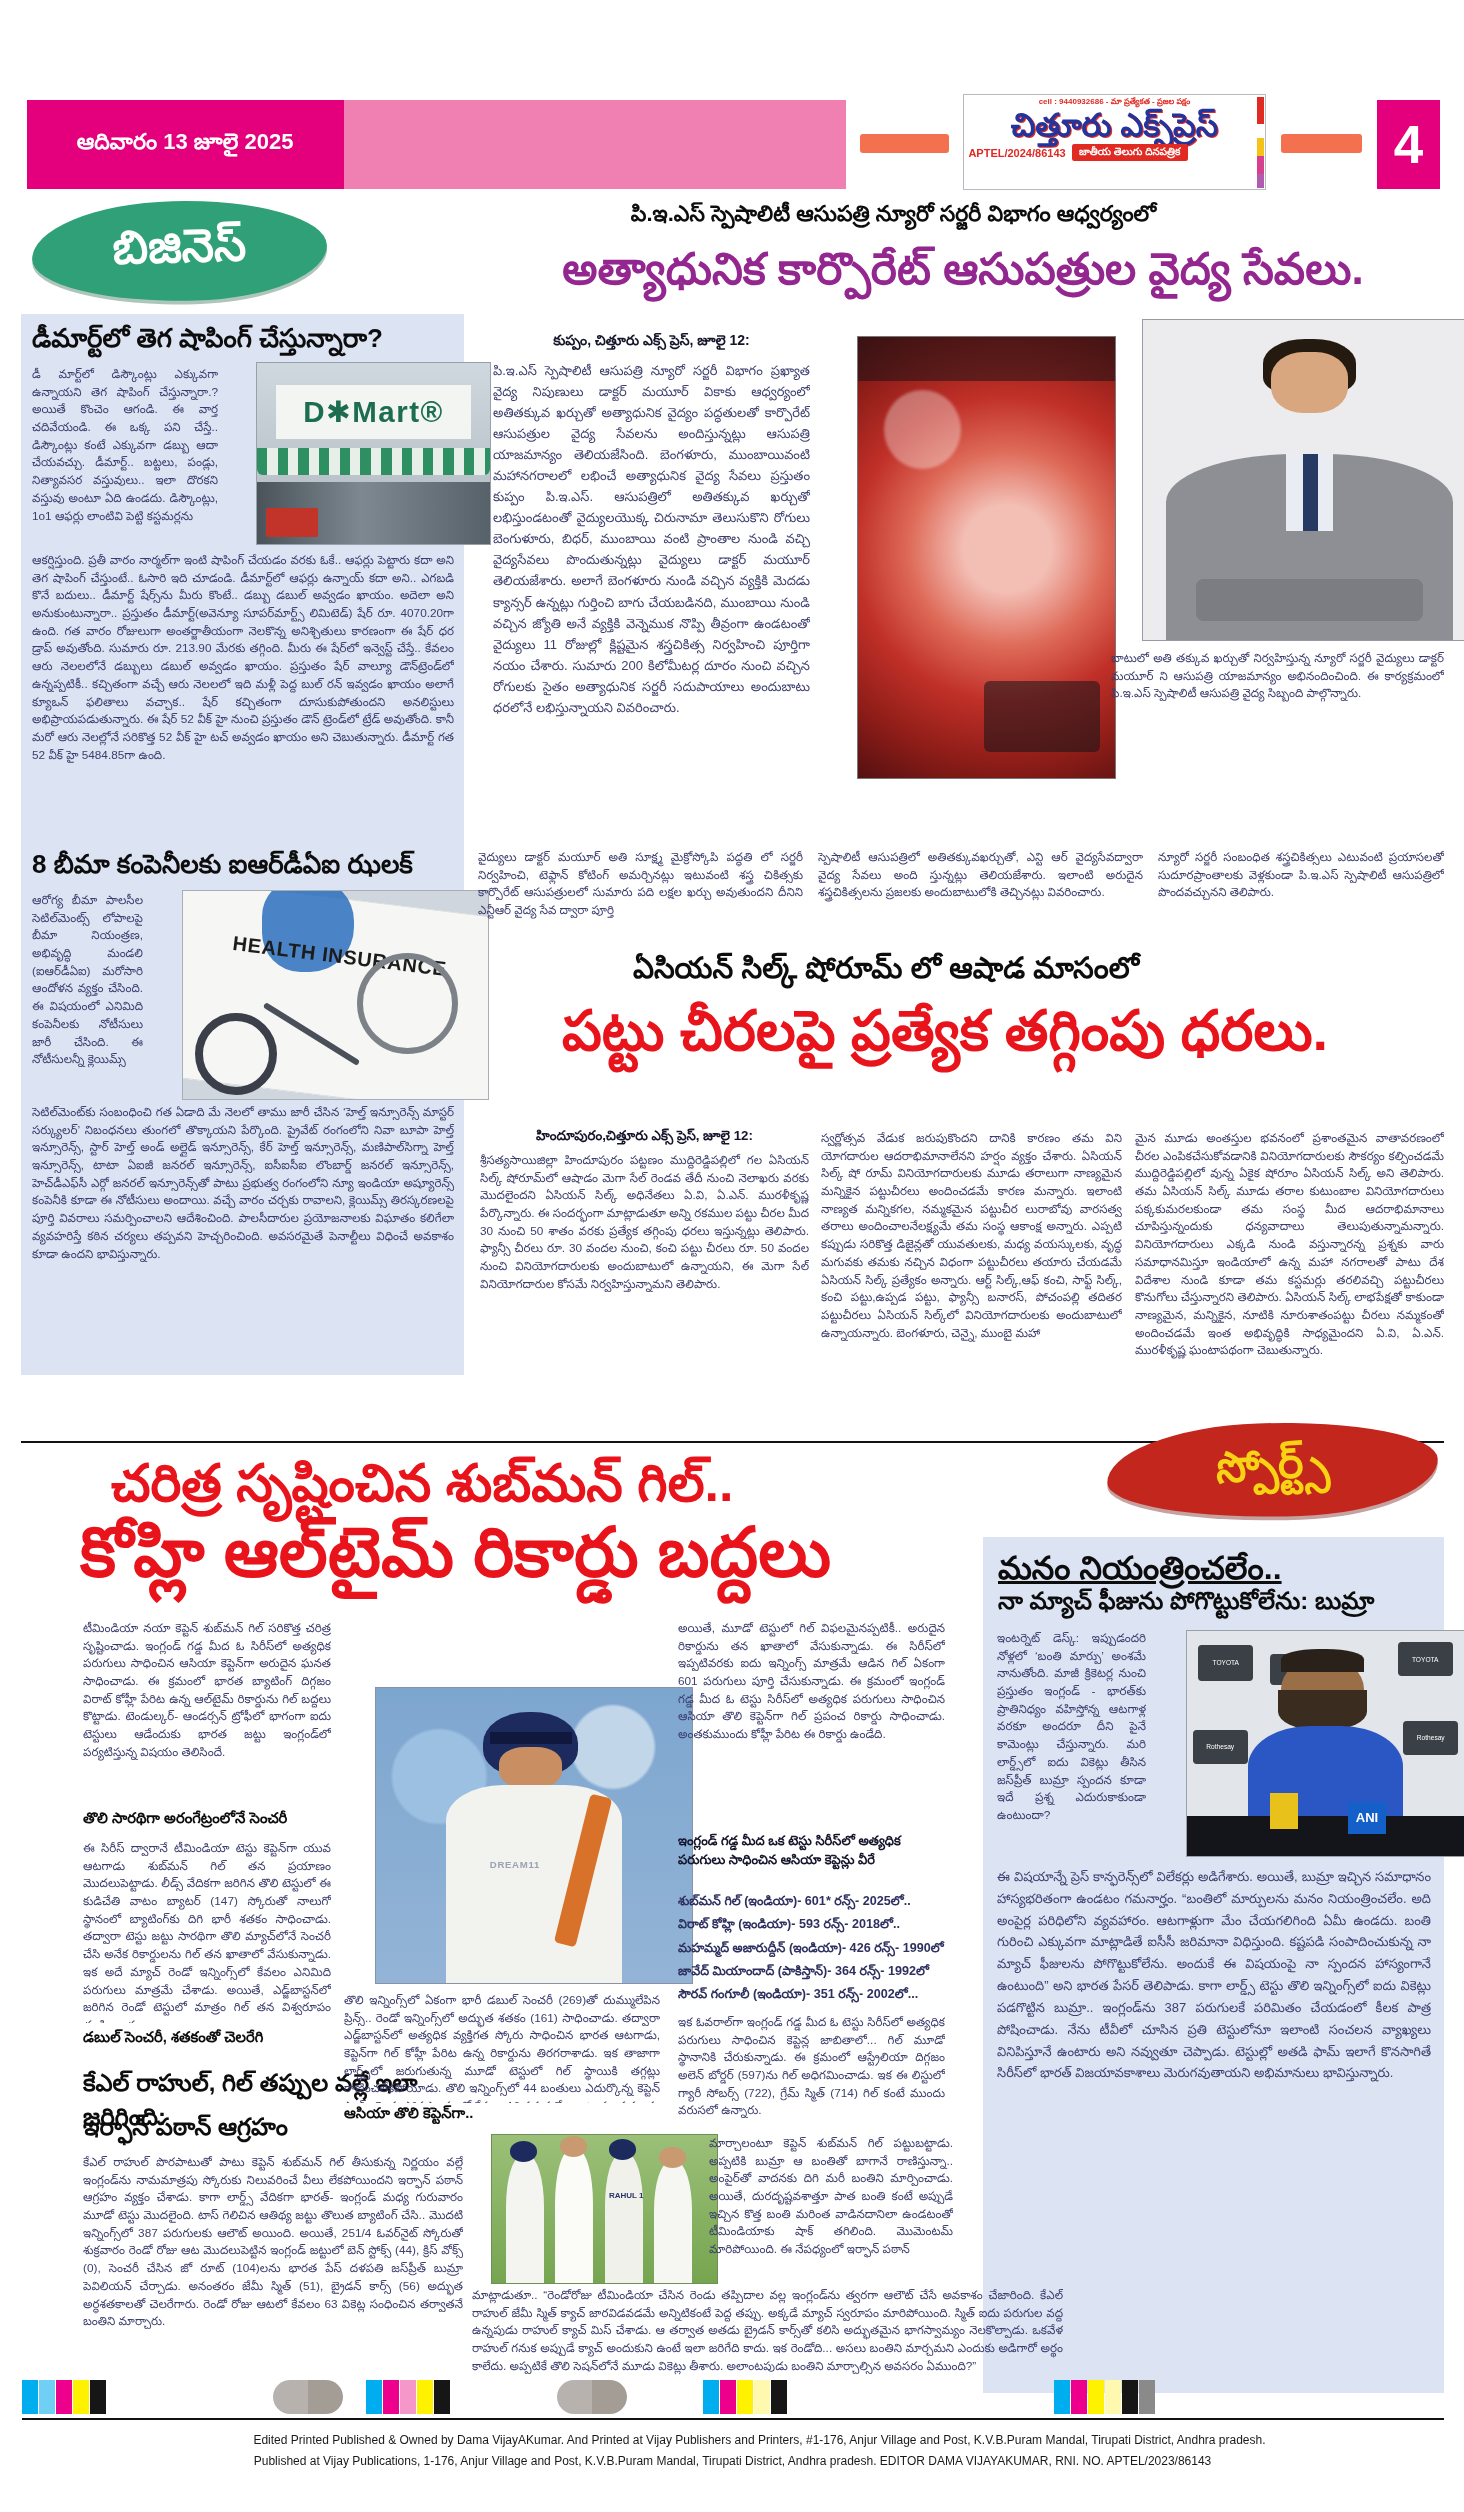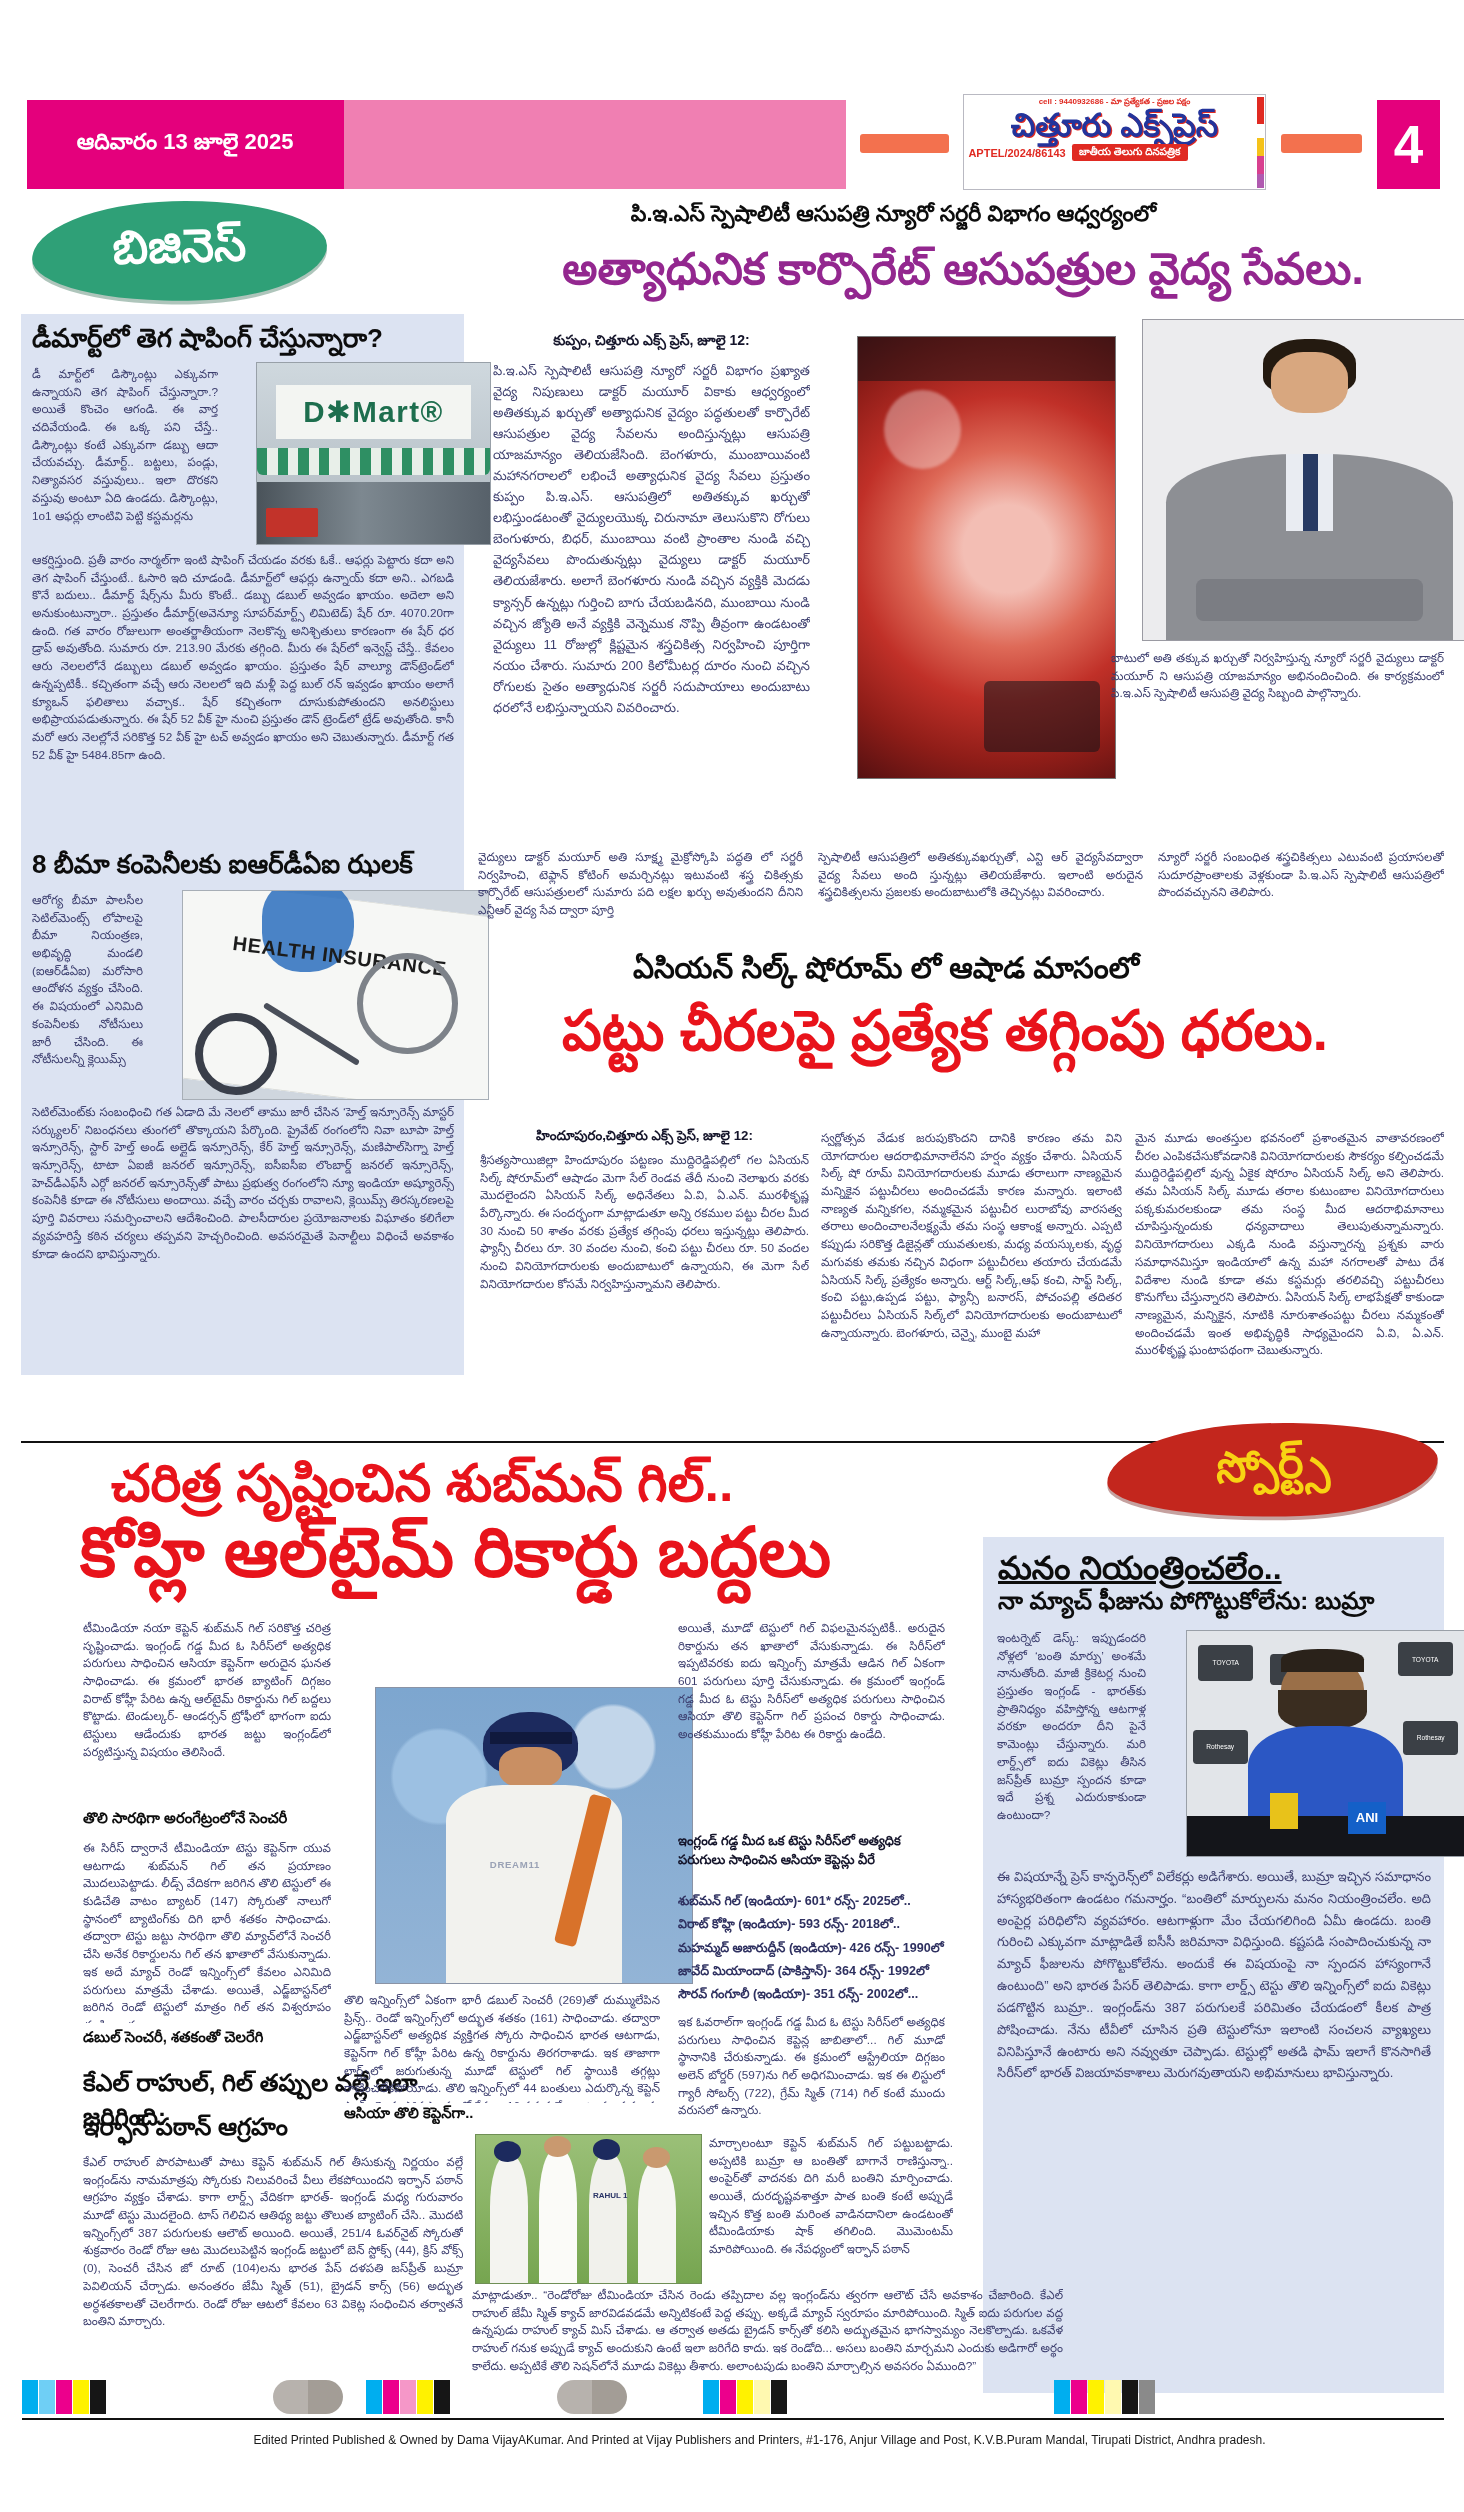--- a/index.html
+++ b/index.html
@@ -188,21 +188,21 @@
     <div style="position:absolute;left:34%;top:8%;width:30%;height:22%;background:#1c2a5e;border-radius:48% 48% 40% 40%;"></div>
     <div style="position:absolute;left:39%;top:20%;width:20%;height:14%;background:#c98f63;border-radius:40%;"></div>
     <div style="position:absolute;left:36%;top:15%;width:26%;height:4%;background:#10193d;"></div>
     <div style="position:absolute;left:22%;top:33%;width:56%;height:67%;background:#f2f2ee;border-radius:32% 32% 0 0/18% 18% 0 0;"></div>
     <span style="position:absolute;left:36%;top:58%;color:#9aa2b5;font-size:9.6px;font-weight:bold;letter-spacing:0.7px;">DREAM11</span>
     <div style="position:absolute;left:62%;top:36%;width:7%;height:52%;background:#d8722a;transform:rotate(14deg);border-radius:4.4px;"></div>
   </div>
   <div class="abs txt-sm" style="left:344px;top:1992px;width:316px;height:111px;">తొలి ఇన్నింగ్స్‌లో ఏకంగా భారీ డబుల్ సెంచరీ (269)తో దుమ్ములేపిన ప్రిన్స్.. రెండో ఇన్నింగ్స్‌లో అద్భుత శతకం (161) సాధించాడు. తద్వారా ఎడ్జ్‌బాస్టన్‌లో అత్యధిక వ్యక్తిగత స్కోరు సాధించిన భారత ఆటగాడు, కెప్టెన్‌గా గిల్ కోహ్లీ పేరిట ఉన్న రికార్డును తిరగరాశాడు. ఇక తాజాగా లార్డ్స్‌లో జరుగుతున్న మూడో టెస్టులో గిల్ స్థాయికి తగ్గట్లు రాణించలేకపోయాడు. తొలి ఇన్నింగ్స్‌లో 44 బంతులు ఎదుర్కొన్న కెప్టెన్ సాబ్.. రెండు ఫోర్ల సాయంతో కేవలం 16 పరుగులే రాబట్టాడు. శుక్రవారం నాటి రెండో రోజు ఆటలో భాగంగా ఇంగ్లండ్ పేసర్ క్రిస్ వోక్స్ బౌలింగ్‌లో వికెట్ కీపర్ జేమీ స్మిత్‌కు క్యాచ్ ఇచ్చి గిల్ పెవిలియన్ చేరాడు.</div>
   <div class="abs bold-head" style="left:344px;top:2105px;width:316px;font-size:14.8px;">ఆసియా తొలి కెప్టెన్‌గా..</div>
 
-  <div class="photo" style="left:444px;top:2134px;width:225px;height:148px;background:linear-gradient(#9bc078,#76a550);border:0.7px solid #6f8f55;">
+  <div class="photo" style="left:460px;top:2134px;width:225px;height:148px;background:linear-gradient(#9bc078,#76a550);border:0.7px solid #6f8f55;">
     <div style="position:absolute;left:6%;top:14%;width:17%;height:86%;background:#f4f4f0;border-radius:40% 40% 0 0;"></div>
     <div style="position:absolute;left:28%;top:10%;width:17%;height:90%;background:#fbfbf8;border-radius:40% 40% 0 0;"></div>
     <div style="position:absolute;left:50%;top:13%;width:17%;height:87%;background:#f1f1ec;border-radius:40% 40% 0 0;"></div>
     <div style="position:absolute;left:72%;top:18%;width:17%;height:82%;background:#f6f6f2;border-radius:40% 40% 0 0;"></div>
     <div style="position:absolute;left:8%;top:4%;width:12%;height:14%;background:#1c2a5e;border-radius:50%;"></div>
     <div style="position:absolute;left:30%;top:1%;width:12%;height:14%;background:#c9996f;border-radius:50%;"></div>
     <div style="position:absolute;left:52%;top:3%;width:12%;height:14%;background:#1c2a5e;border-radius:50%;"></div>
     <div style="position:absolute;left:74%;top:8%;width:12%;height:14%;background:#c9996f;border-radius:50%;"></div>
     <span style="position:absolute;left:52%;top:38%;color:#2a3466;font-size:8px;font-weight:bold;">RAHUL 1</span>
   </div>
@@ -230,15 +230,16 @@
   <div class="abs" style="left:557px;top:2380px;width:70px;height:34px;border-radius:17px;background:linear-gradient(90deg,#b7b2ad 0 50%,#a39d96 50% 100%);"></div>
   <div class="abs" style="left:703px;top:2380px;">
     <span class="regsq" style="background:#00AEEF;"></span><span class="regsq" style="background:#EC008C;"></span><span class="regsq" style="background:#FFF200;"></span><span class="regsq" style="background:#FFF9B0;"></span><span class="regsq" style="background:#161616;"></span>
   </div>
   <div class="abs" style="left:1054px;top:2380px;">
     <span class="regsq" style="background:#00AEEF;"></span><span class="regsq" style="background:#EC008C;"></span><span class="regsq" style="background:#FFF200;"></span><span class="regsq" style="background:#FFF9B0;"></span><span class="regsq" style="background:#161616;"></span><span class="regsq" style="background:#8a8a8a;"></span>
   </div>
 
   <div class="abs" style="left:22px;top:2418px;width:1422px;height:2.2px;background:#111;"></div>
   <div class="abs center" style="left:0;top:2433px;width:1465px;font-size:12px;color:#1a1a1a;padding-left:27px;">Edited Printed Published &amp; Owned by Dama VijayAKumar. And Printed at Vijay Publishers and Printers, #1-176, Anjur Village and Post, K.V.B.Puram Mandal, Tirupati District, Andhra pradesh.</div>
+  <div class="abs center" style="left:0;top:2454px;width:1465px;font-size:12px;color:#1a1a1a;">Published at Vijay Publications, 1-176, Anjur Village and Post, K.V.B.Puram Mandal, Tirupati District, Andhra pradesh.  EDITOR DAMA VIJAYAKUMAR,   RNI. NO. APTEL/2023/86143</div>
 
 </div>
 
 
 </body></html>

